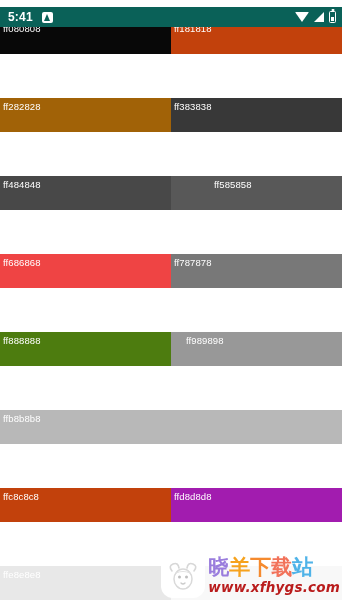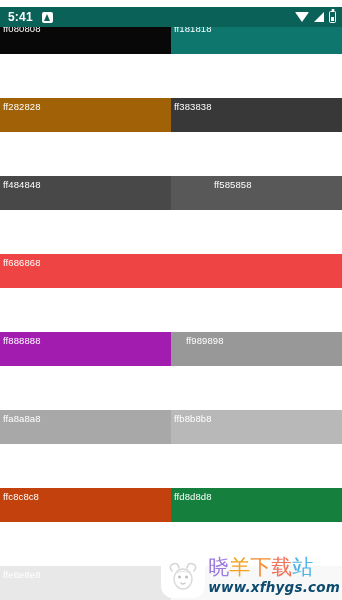--- a/index.html
+++ b/index.html
@@ -132,37 +132,37 @@
   }
   #watermark .wm-logo svg{ display:block; }
   #watermark .wm-text{
     display:flex;
     flex-direction:column;
     align-items:flex-start;
     line-height:1;
   }
   #watermark .wm-title{
     font-size:21px;
-    font-weight:normal;
+    font-weight:bold;
     letter-spacing:0px;
     white-space:nowrap;
     font-family:"DejaVu Sans", sans-serif;
   }
   #watermark .wm-title span{ display:inline-block; }
   #watermark .wm-title .c1{ color:#9a7ddd; }
   #watermark .wm-title .c2{ color:#f6a21d; }
   #watermark .wm-title .c3{ color:#f58a2e; }
   #watermark .wm-title .c4{ color:#f2725a; }
   #watermark .wm-title .c5{ color:#4fb3e8; }
   #watermark .wm-url{
     margin-top:3px;
     font-size:13.5px;
     font-weight:bold;
     font-style:italic;
-    color:#0c4a6e;
+    color:#b91c1c;
     letter-spacing:.2px;
     white-space:nowrap;
     font-family:"DejaVu Sans", sans-serif;
   }
 </style>
 </head>
 <body>
 
 <div id="statusbar" style="background-color: rgb(10, 97, 88); margin-top: 7px;">
   <div class="clock">5:41</div>
@@ -174,21 +174,21 @@
     <span class="ico-battery"></span>
   </div>
 </div>
 
 <div id="grid">
 
   <div class="swatch-row">
     <div class="swatch" style="background-color: rgb(8, 8, 8);">
       <span class="swatch-label" style="color: rgb(255, 255, 255);">ff080808</span>
     </div>
-    <div class="swatch" style="background-color: #0f766e;">
+    <div class="swatch" style="background-color: #c2410c;">
       <span class="swatch-label" style="color: rgb(255, 255, 255);">ff181818</span>
     </div>
   </div>
 
   <div class="swatch-row">
     <div class="swatch" style="background-color: #a16207;">
       <span class="swatch-label" style="color: rgb(255, 255, 255);">ff282828</span>
     </div>
     <div class="swatch" style="background-color: rgb(56, 56, 56);">
       <span class="swatch-label" style="color: rgb(255, 255, 255);">ff383838</span>
@@ -201,45 +201,45 @@
     </div>
     <div class="swatch" style="background-color: rgb(88, 88, 88);">
       <span class="swatch-label" style="color: rgb(255, 255, 255); padding-left: 40px;">ff585858</span>
     </div>
   </div>
 
   <div class="swatch-row">
     <div class="swatch" style="background-color: #ef4444;">
       <span class="swatch-label" style="color: rgb(255, 255, 255);">ff686868</span>
     </div>
-  </div>
-
-  <div class="swatch-row">
-    <div class="swatch" style="background-color: #a21caf;">
+    <div class="swatch" style="background-color: rgb(120, 120, 120);">
+      <span class="swatch-label" style="color: rgb(255, 255, 255);">ff787878</span>
+    </div>
+  </div>
+
+  <div class="swatch-row">
+    <div class="swatch" style="background-color: #4d7c0f;">
       <span class="swatch-label" style="color: rgb(255, 255, 255);">ff888888</span>
     </div>
     <div class="swatch" style="background-color: rgb(152, 152, 152);">
       <span class="swatch-label" style="color: rgb(255, 255, 255); margin-left: 12px;">ff989898</span>
     </div>
   </div>
 
   <div class="swatch-row">
-    <div class="swatch" style="background-color: rgb(168, 168, 168);">
-      <span class="swatch-label" style="color: rgb(255, 255, 255);">ffa8a8a8</span>
-    </div>
     <div class="swatch" style="background-color: rgb(184, 184, 184);">
       <span class="swatch-label" style="color: rgb(255, 255, 255); text-align: right;">ffb8b8b8</span>
     </div>
   </div>
 
   <div class="swatch-row">
     <div class="swatch" style="background-color: #c2410c;">
       <span class="swatch-label" style="color: rgb(255, 255, 255);">ffc8c8c8</span>
     </div>
-    <div class="swatch" style="background-color: #15803d; text-decoration: underline;">
+    <div class="swatch" style="background-color: #a21caf; text-decoration: underline;">
       <span class="swatch-label" style="color: rgb(255, 255, 255);">ffd8d8d8</span>
     </div>
   </div>
 
   <div class="swatch-row">
     <div class="swatch" style="background-color: rgb(232, 232, 232);">
       <span class="swatch-label" style="color: rgb(255, 255, 255);">ffe8e8e8</span>
     </div>
     <div class="swatch" style="background-color: rgb(248, 248, 248);">
       <span class="swatch-label" style="color: rgb(255, 255, 255);">fff8f8f8</span>

